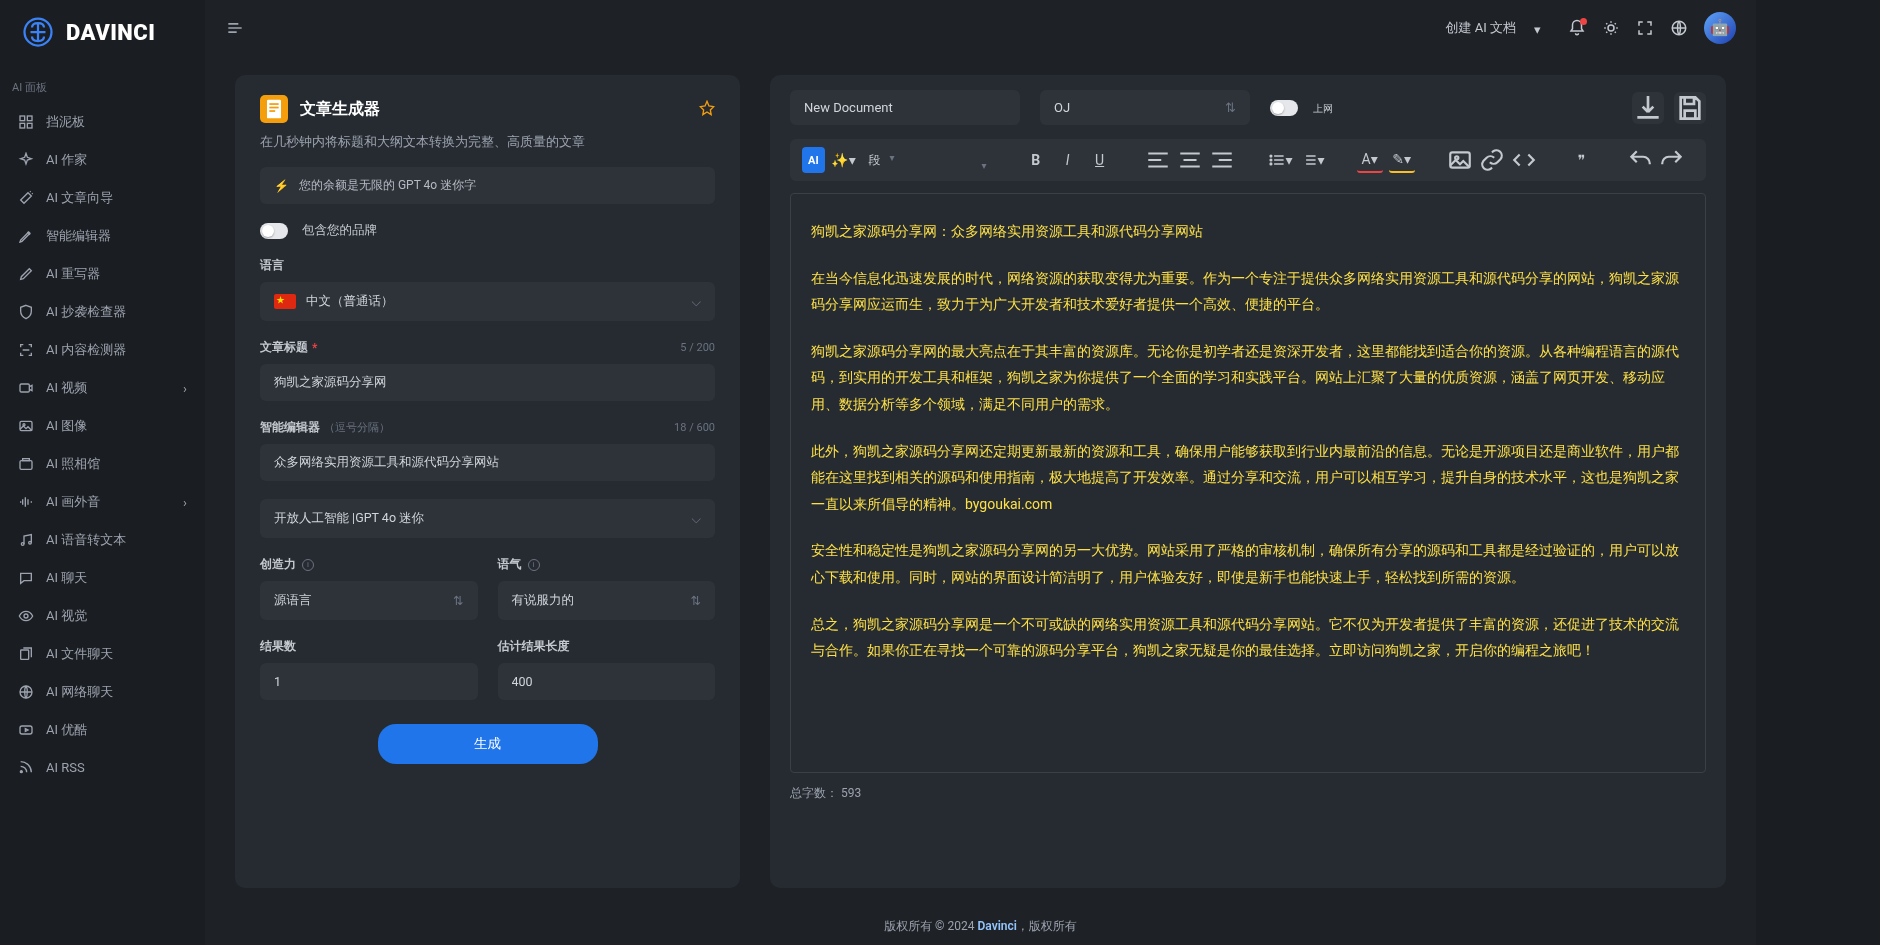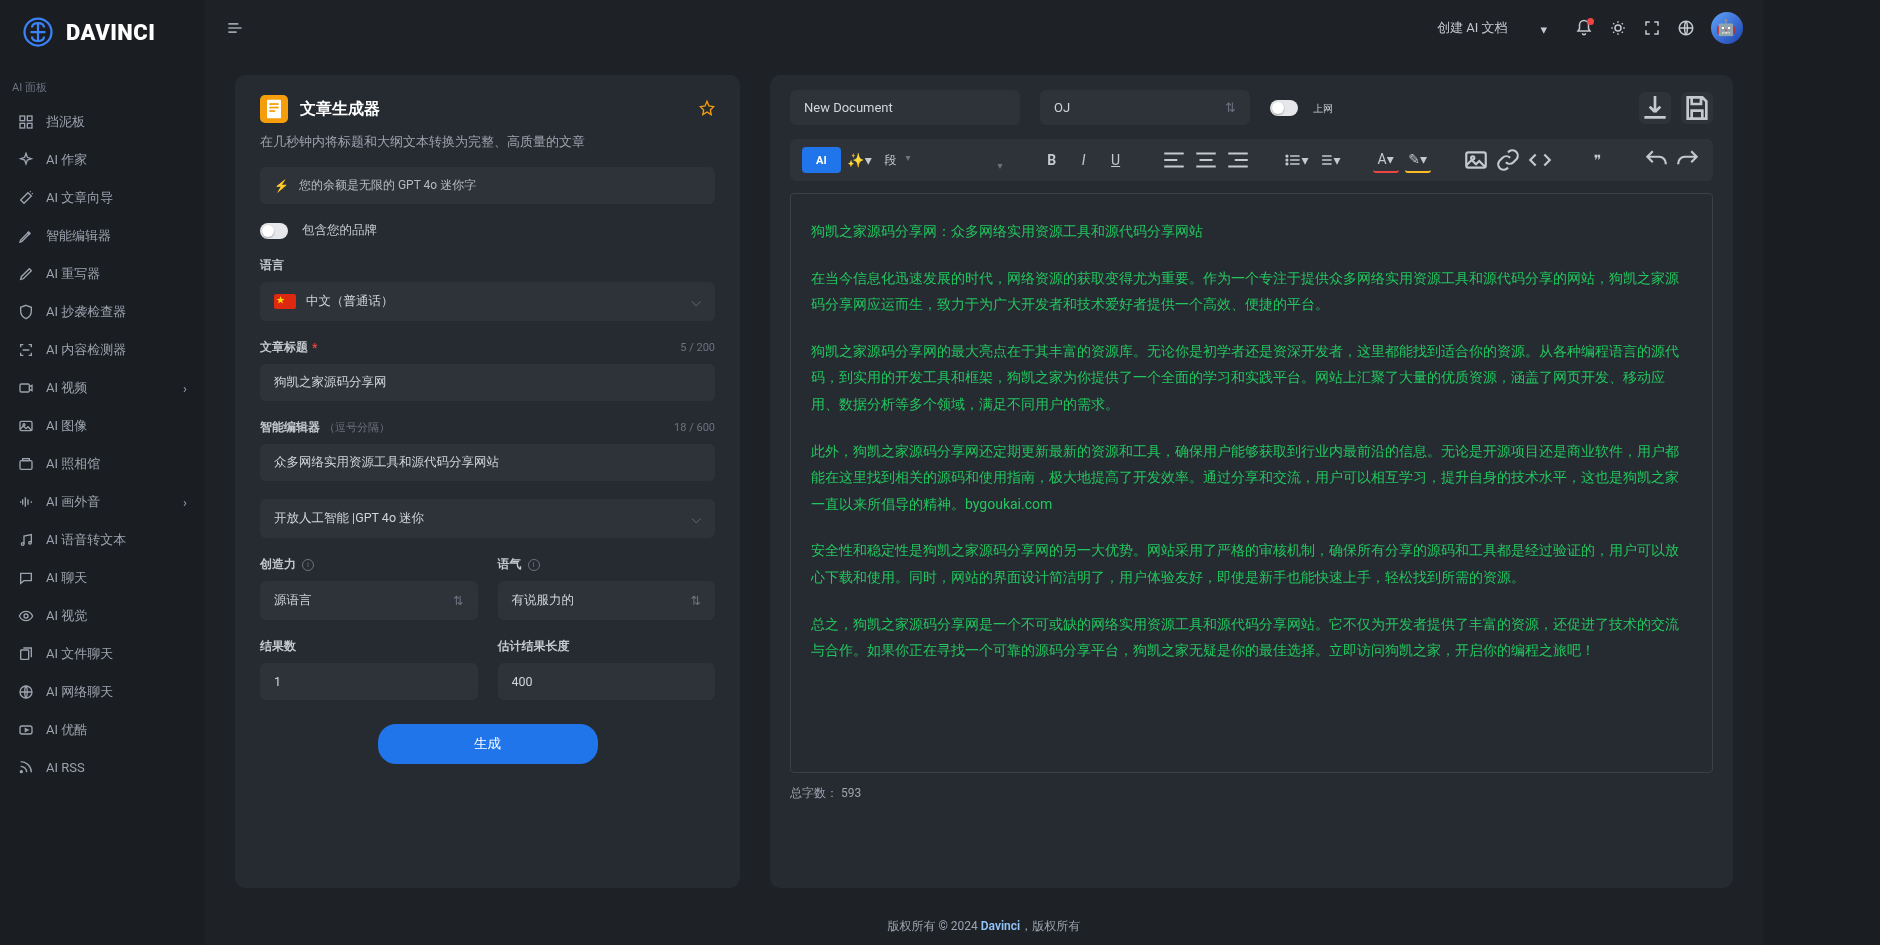--- a/index.html
+++ b/index.html
@@ -12,21 +12,21 @@
 .logo-text{font-size:22px;font-weight:900;letter-spacing:.5px;color:#fff;text-transform:uppercase}
 .side-section-title{font-size:11px;color:#6b7280;padding:10px 12px 8px}
 .side-item{display:flex;align-items:center;gap:12px;padding:10px 18px;color:#9ca3af;cursor:pointer;font-size:13px}
 .side-item .s-icon{width:16px;height:16px;flex-shrink:0;display:flex;align-items:center;justify-content:center;color:#9ca3af}
 .side-item .chev{margin-left:auto}
 
 .main{flex:1;display:flex;flex-direction:column;background:#1e2227}
 .topbar{height:55px;display:flex;align-items:center;padding:0 20px;gap:16px}
 .hamb{width:20px;height:20px;cursor:pointer;color:#9ca3af}
 .top-spacer{flex:1}
-.top-btn{display:flex;align-items:center;gap:15px;color:#c4c8cf;font-size:13px;cursor:pointer;padding:6px}
+.top-btn{display:flex;align-items:center;gap:0;color:#c4c8cf;font-size:13px;cursor:pointer;padding:6px}
 .top-icon{width:18px;height:18px;color:#c4c8cf;cursor:pointer;position:relative}
 .notif-dot{position:absolute;top:-1px;right:-1px;width:7px;height:7px;background:#ef4444;border-radius:50%}
 .avatar{width:32px;height:32px;border-radius:50%;background:linear-gradient(135deg,#60a5fa,#1e40af);display:flex;align-items:center;justify-content:center;font-size:16px}
 
 .content{flex:1;display:flex;gap:30px;padding:20px 30px;overflow:hidden}
 .panel{background:#262b31;border-radius:10px;display:flex;flex-direction:column}
 .panel-left{width:505px;flex-shrink:0;padding:20px 25px 25px;overflow-y:auto}
 .panel-right{flex:1;padding:15px 20px 20px;overflow:hidden}
 
 .tool-header{display:flex;align-items:center;gap:12px;margin-bottom:10px}
@@ -55,28 +55,28 @@
 .editor-top{display:flex;align-items:center;gap:20px;margin-bottom:14px}
 .doc-input{background:#2e333a;border:none;border-radius:6px;padding:10px 14px;color:#d1d5db;font-size:13px;flex:1;outline:none}
 .ws-select{background:#2e333a;border-radius:6px;padding:10px 14px;color:#d1d5db;font-size:13px;width:210px;display:flex;align-items:center;cursor:pointer}
 .ws-select .chev-s{margin-left:auto;color:#6b7280}
 .net-row{display:flex;align-items:flex-end;gap:15px;font-size:10px;color:#c4c8cf}
 .editor-icons{display:flex;gap:10px}
 .square-btn{width:32px;height:32px;background:#2e333a;border-radius:6px;display:flex;align-items:center;justify-content:center;cursor:pointer;color:#c4c8cf}
 
 .editor-toolbar{background:#2e333a;border-radius:6px;padding:8px 12px;display:flex;align-items:center;gap:6px;margin-bottom:12px}
 .tb-btn{width:26px;height:26px;display:flex;align-items:center;justify-content:center;cursor:pointer;color:#c4c8cf;border-radius:3px;font-size:14px}
-.tb-btn.ai{background:#2075ea;color:#fff;font-weight:700;font-size:11px;width:auto;padding:0 14px;border-radius:4px}
+.tb-btn.ai{background:#2075ea;color:#fff;font-weight:700;font-size:11px;width:auto;padding:0 6px;border-radius:4px}
 .tb-sel{background:transparent;color:#c4c8cf;font-size:12px;padding:3px 18px 3px 6px;cursor:pointer;position:relative}
 .tb-sel::after{content:"▾";position:absolute;right:4px;color:#6b7280;font-size:10px}
 .tb-gap{width:20px}
 .color-red{border-bottom:2px solid #ef4444}
 .color-yellow{border-bottom:2px solid #fbbf24}
 
-.editor-body{border:1px solid #3a4048;border-radius:4px;padding:24px 20px;color:#22c55e;font-size:14px;line-height:1.9;height:580px;overflow-y:auto;margin-bottom:12px}
+.editor-body{border:1px solid #3a4048;border-radius:4px;padding:24px 20px;color:#fde047;font-size:14px;line-height:1.9;height:580px;overflow-y:auto;margin-bottom:12px}
 .editor-body p{margin-bottom:20px}
 .wc{font-size:12px;color:#9ca3af}
 
 .footer{text-align:center;font-size:12px;color:#9ca3af;padding:10px}
 .footer b{color:#93c5fd;font-weight:600}
 
 ::-webkit-scrollbar{width:6px}
 ::-webkit-scrollbar-thumb{background:#3a4048;border-radius:3px}
 svg{width:100%;height:100%}
 </style>

